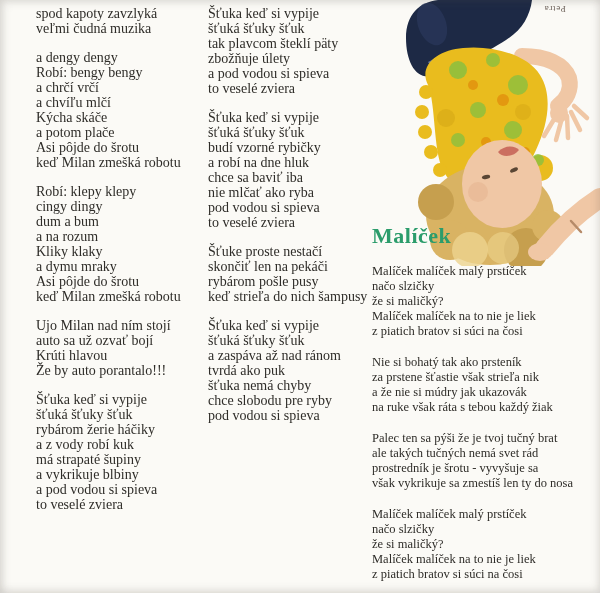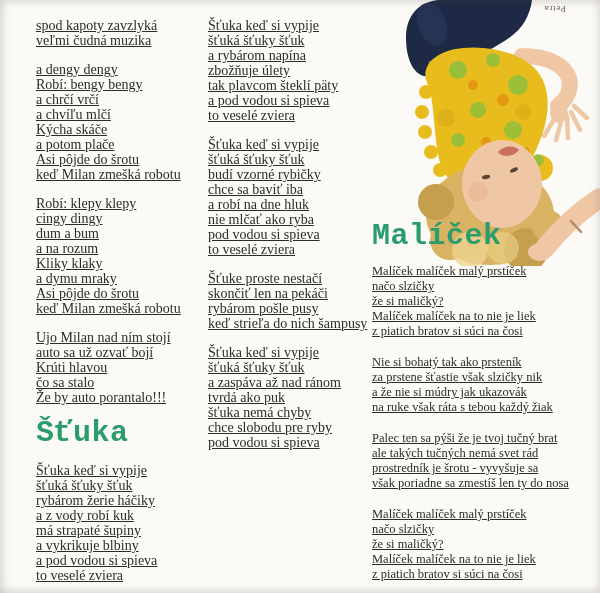--- a/index.html
+++ b/index.html
@@ -19,25 +19,25 @@
   }
   .page::after{ 
     content:"";position:absolute;inset:0;pointer-events:none;z-index:9;
     box-shadow:inset 3px 2px 8px rgba(90,85,75,.18), inset -2px -3px 9px rgba(90,85,75,.14);
   }
   .col{position:absolute;z-index:3;}
   .col-left  {left:36px; top:6px;  width:170px;font-size:14px;}
   .col-middle{left:208px;top:6px;  width:172px;font-size:14px;}
   .col-right {left:372px;top:224px;width:212px;font-size:12.5px;}
   .line{line-height:15px;white-space:nowrap;}
-  .stanza{margin:12px 0 14px 0;text-decoration:underline;}
+  .stanza{margin:0 0 14px 0;}
   .col-right .stanza{margin-bottom:16px;}
   .song-heading{
-    font-family:Liberation Mono, monospace;
-    font-weight:bold;font-size:30px;letter-spacing:.5px;
+    font-family:Liberation Serif, serif;
+    font-weight:bold;font-size:22px;letter-spacing:.5px;
     color:var(--heading-color);
     margin:16px 0 18px 0;line-height:24px;
   }
   .col-right .song-heading{margin:0 0 16px 0;}
   .photo{position:absolute;left:398px;top:0;width:202px;height:266px;z-index:1;}
   .photo svg{display:block;width:100%;height:100%;}
   .credit{
     position:absolute;left:538px;top:4px;width:34px;z-index:4;
     transform:rotate(180deg);transform-origin:center;
     font-size:9px;color:#6b6058;letter-spacing:.6px;text-align:center;
@@ -70,52 +70,49 @@
         <div class="line">a na rozum</div>
         <div class="line">Kliky klaky</div>
         <div class="line">a dymu mraky</div>
         <div class="line">Asi pôjde do šrotu</div>
         <div class="line">keď Milan zmešká robotu</div>
       </div>
       <div class="stanza">
         <div class="line">Ujo Milan nad ním stojí</div>
         <div class="line">auto sa už ozvať bojí</div>
         <div class="line">Krúti hlavou</div>
-        <div class="line">čo sa stalo</div>
         <div class="line">Že by auto porantalo!!!</div>
       </div>
-      <div class="song-heading">Šťuka</div>
       <div class="stanza">
         <div class="line">Šťuka keď si vypije</div>
         <div class="line">šťuká šťuky šťuk</div>
         <div class="line">rybárom žerie háčiky</div>
         <div class="line">a z vody robí kuk</div>
         <div class="line">má strapaté šupiny</div>
         <div class="line">a vykrikuje blbiny</div>
         <div class="line">a pod vodou si spieva</div>
         <div class="line">to veselé zviera</div>
       </div>
     </div>
 
   <div class="col col-middle">
       <div class="stanza">
         <div class="line">Šťuka keď si vypije</div>
         <div class="line">šťuká šťuky šťuk</div>
-        <div class="line">a rybárom napína</div>
+        <div class="line">tak plavcom šteklí päty</div>
         <div class="line">zbožňuje úlety</div>
-        <div class="line">tak plavcom šteklí päty</div>
         <div class="line">a pod vodou si spieva</div>
         <div class="line">to veselé zviera</div>
       </div>
       <div class="stanza">
         <div class="line">Šťuka keď si vypije</div>
         <div class="line">šťuká šťuky šťuk</div>
         <div class="line">budí vzorné rybičky</div>
+        <div class="line">a robí na dne hluk</div>
         <div class="line">chce sa baviť iba</div>
-        <div class="line">a robí na dne hluk</div>
         <div class="line">nie mlčať ako ryba</div>
         <div class="line">pod vodou si spieva</div>
         <div class="line">to veselé zviera</div>
       </div>
       <div class="stanza">
         <div class="line">Šťuke proste nestačí</div>
         <div class="line">skončiť len na pekáči</div>
         <div class="line">rybárom pošle pusy</div>
         <div class="line">keď strieľa do nich šampusy</div>
       </div>
@@ -134,29 +131,29 @@
       <div class="song-heading">Malíček</div>
       <div class="stanza">
         <div class="line">Malíček malíček malý prstíček</div>
         <div class="line">načo slzičky</div>
         <div class="line">že si maličký?</div>
         <div class="line">Malíček malíček na to nie je liek</div>
         <div class="line">z piatich bratov si súci na čosi</div>
       </div>
       <div class="stanza">
         <div class="line">Nie si bohatý tak ako prsteník</div>
-        <div class="line">za prstene šťastie však slzičky nik</div>
+        <div class="line">za prstene šťastie však strieľa nik</div>
         <div class="line">a že nie si múdry jak ukazovák</div>
         <div class="line">na ruke však ráta s tebou každý žiak</div>
       </div>
       <div class="stanza">
         <div class="line">Palec ten sa pýši že je tvoj tučný brat</div>
         <div class="line">ale takých tučných nemá svet rád</div>
         <div class="line">prostredník je šrotu - vyvyšuje sa</div>
-        <div class="line">však poriadne sa zmestíš len ty do nosa</div>
+        <div class="line">však vykrikuje sa zmestíš len ty do nosa</div>
       </div>
       <div class="stanza">
         <div class="line">Malíček malíček malý prstíček</div>
         <div class="line">načo slzičky</div>
         <div class="line">že si maličký?</div>
         <div class="line">Malíček malíček na to nie je liek</div>
         <div class="line">z piatich bratov si súci na čosi</div>
       </div>
     </div>
 

